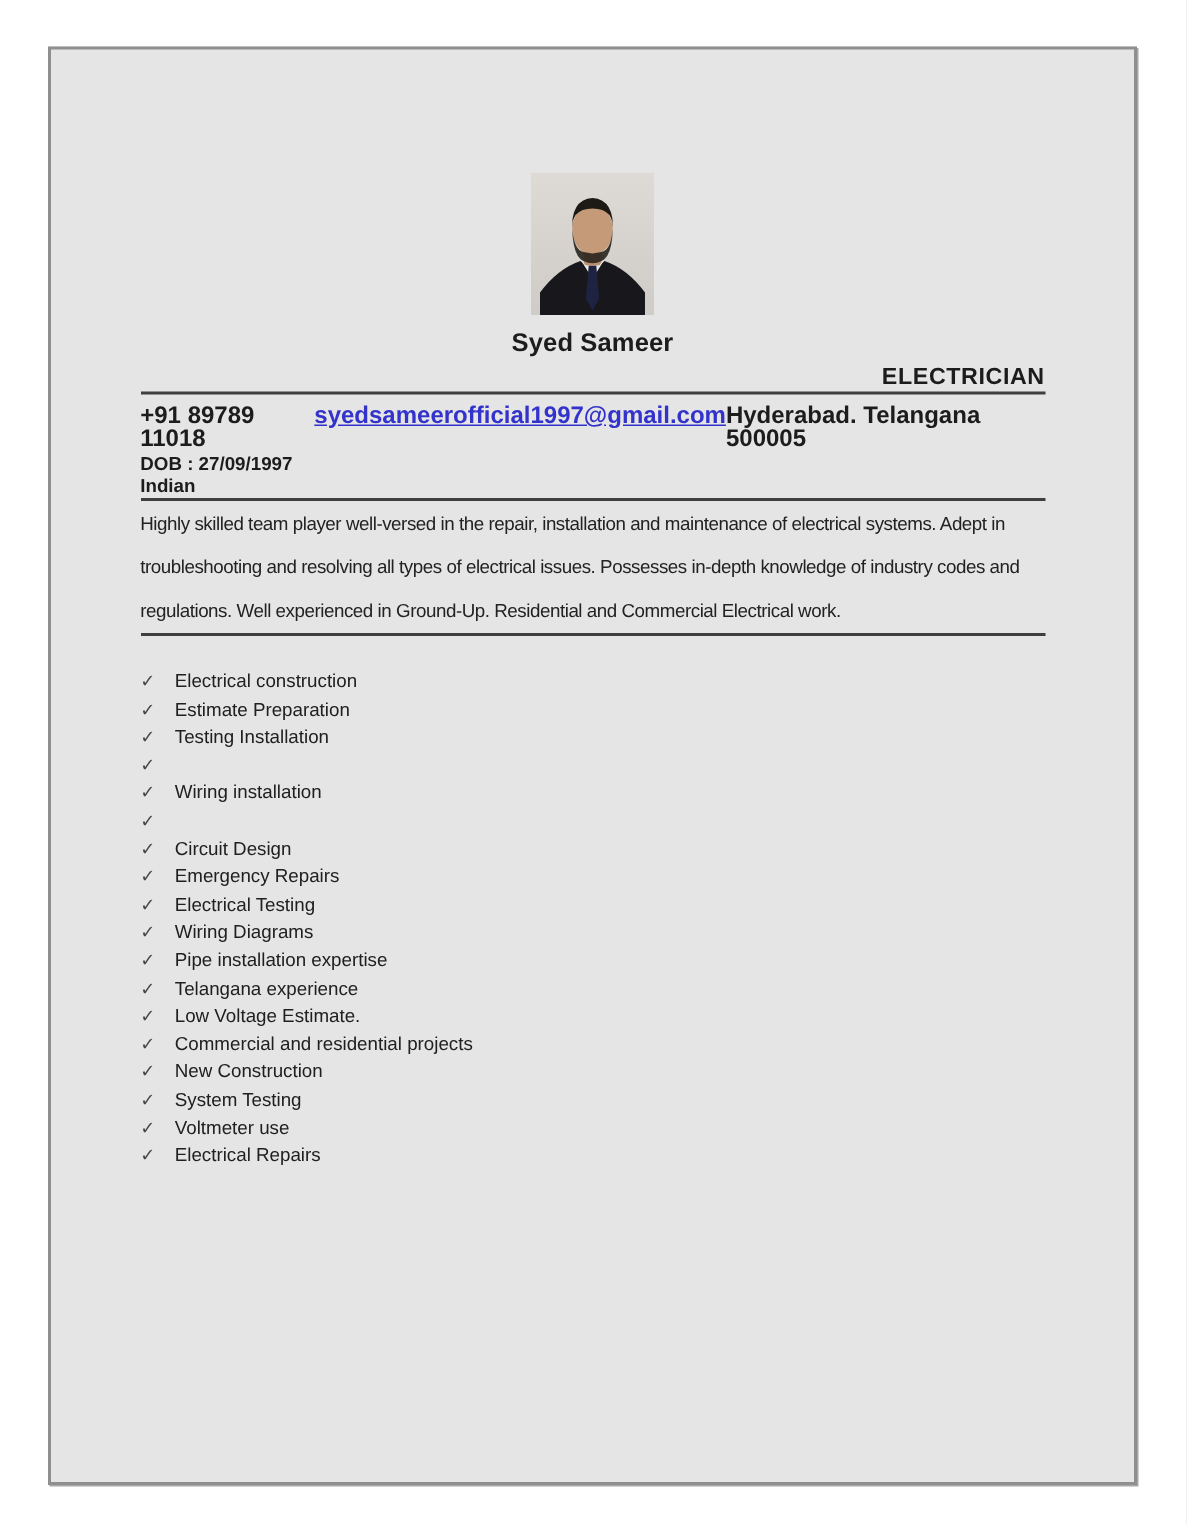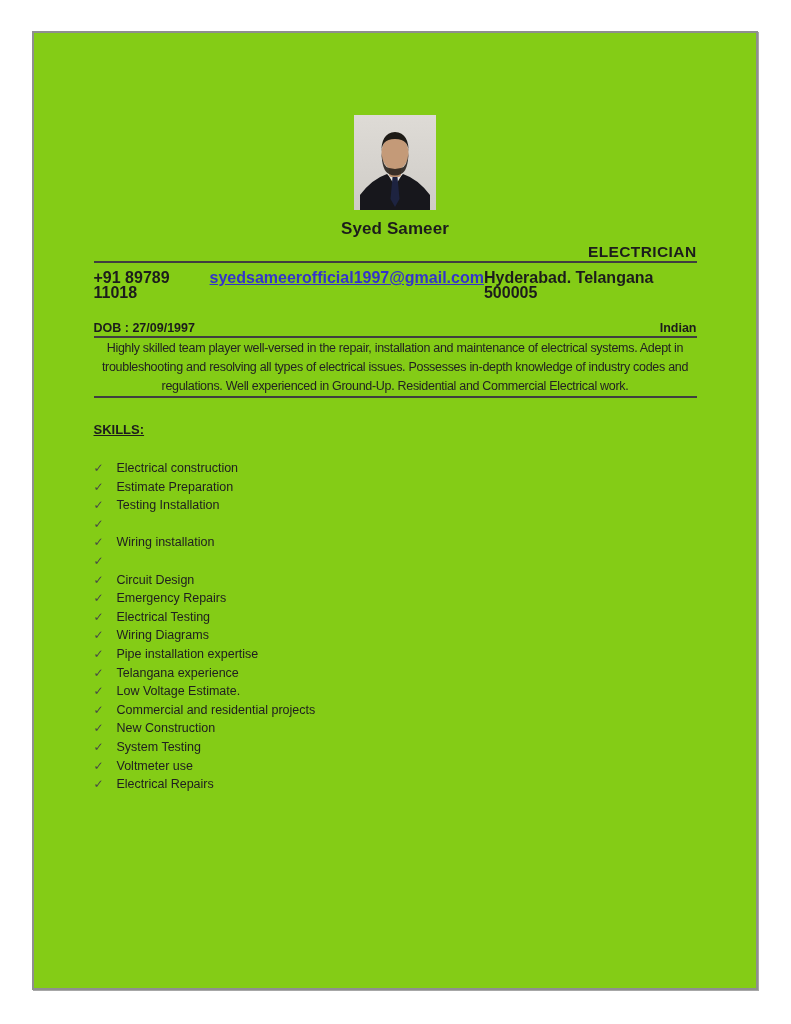--- a/index.html
+++ b/index.html
@@ -5,21 +5,21 @@
   html,body{margin:0;padding:0;}
   body{
     width:791px;height:1024px;position:relative;background:#ffffff;
     font-family:"Liberation Sans","DejaVu Sans",sans-serif;
     color:#1c1c1c;-webkit-font-smoothing:antialiased;
   }
   .sheet{
     position:absolute;left:32px;top:31px;width:722px;height:955px;
     border:2px solid #8f8f8f;
     box-shadow:1px 1px 0 rgba(95,95,95,.55);
-    background:#84cc16;overflow:hidden;
+    background:#e5e5e5;overflow:hidden;
   }
   .content{width:603px;margin:0 auto;}
   .photo{
     display:block;width:82px;height:95px;margin:82px auto 0;
   }
   .name{
     margin-top:9px;text-align:center;font-size:17px;font-weight:700;
     letter-spacing:.1px;line-height:20px;
   }
   .role{
@@ -30,26 +30,26 @@
   .rule-1{margin-top:14px;}
   .contact-row{
     display:flex;justify-content:space-between;align-items:baseline;
     font-weight:700;font-size:16px;margin-top:7px;line-height:15px;
   }
   .email{
     text-decoration:underline;cursor:pointer;
   }
   .dob-row{
     display:flex;justify-content:space-between;
-    font-weight:700;font-size:12.5px;margin-top:21px;line-height:15px;
+    font-weight:700;font-size:12.5px;margin-top:2px;line-height:15px;flex-direction:column;
   }
   .rule-2{margin-top:40px;}
   .summary{
-    text-align:center;font-size:12.5px;letter-spacing:-0.3px;
-    line-height:19px;margin:1px 0 0;color:#222222;
+    text-align:left;font-size:12.5px;letter-spacing:-0.3px;
+    line-height:29px;margin:1px 0 0;color:#222222;
   }
   .rule-3{margin-top:4px;}
   .skills-heading{
     margin-top:24px;font-size:13px;font-weight:700;
     text-decoration:underline;line-height:16px;
   }
   ul.skills{list-style:none;margin:21px 0 0;padding:0;}
   ul.skills li{
     display:flex;align-items:baseline;
     font-size:12.5px;line-height:18.6px;color:#202020;
@@ -97,21 +97,20 @@
       <span>DOB : 27/09/1997</span>
       <span>Indian</span>
     </div>
 
     <hr class="rule rule-2">
 
     <p class="summary">Highly skilled team player well-versed in the repair, installation and maintenance of electrical systems. Adept in troubleshooting and resolving all types of electrical issues. Possesses in-depth knowledge of industry codes and regulations. Well experienced in Ground-Up. Residential and Commercial Electrical work.</p>
 
     <hr class="rule rule-3">
 
-    <div class="skills-heading">SKILLS:</div>
 
     <ul class="skills">
         <li>
           <span class="check">✓</span>
           <span>Electrical construction</span>
         </li>
         <li>
           <span class="check">✓</span>
           <span>Estimate Preparation</span>
         </li>

